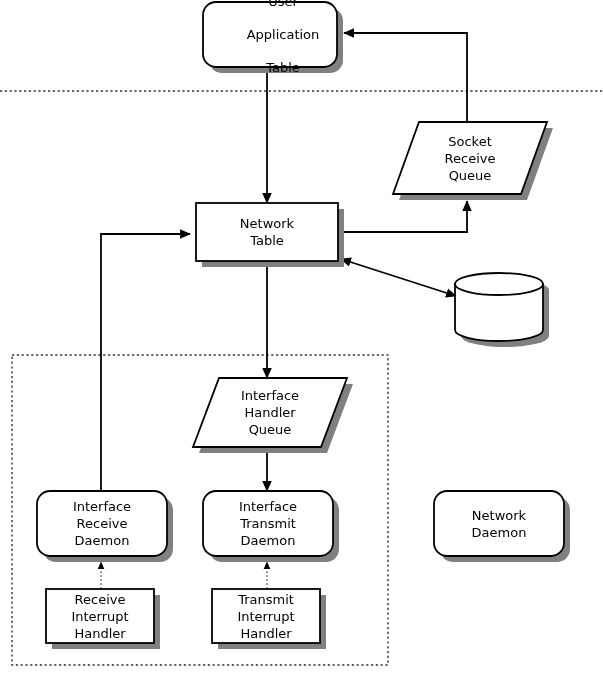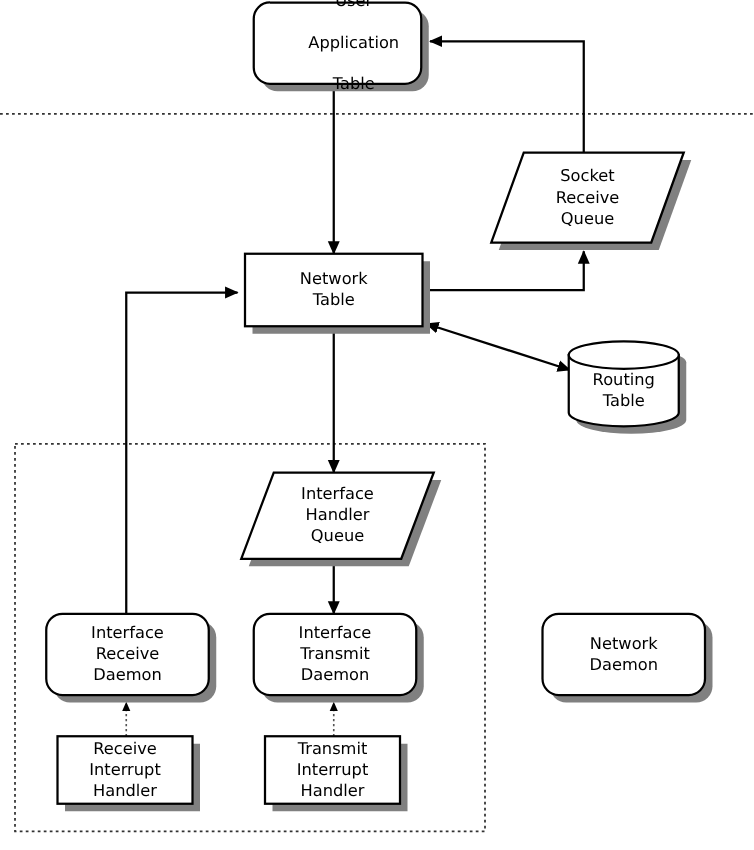--- a/index.html
+++ b/index.html
@@ -154,24 +154,20 @@
     <span>Socket</span>
     <span>Receive</span>
     <span>Queue</span>
   </div>
 
   <div class="node-label" style="left:196px; top:203px; width:142px; height:58px;">
     <span>Network</span>
     <span>Table</span>
   </div>
 
-  <div class="node-label" style="left:455px; top:284px; width:88px; height:57px;">
-    <span>Routing</span>
-    <span>Table</span>
-  </div>
 
   <div class="node-label" style="left:206px; top:378px; width:128px; height:69px;">
     <span>Interface</span>
     <span>Handler</span>
     <span>Queue</span>
   </div>
 
   <div class="node-label" style="left:37px; top:491px; width:130px; height:65px;">
     <span>Interface</span>
     <span>Receive</span>

